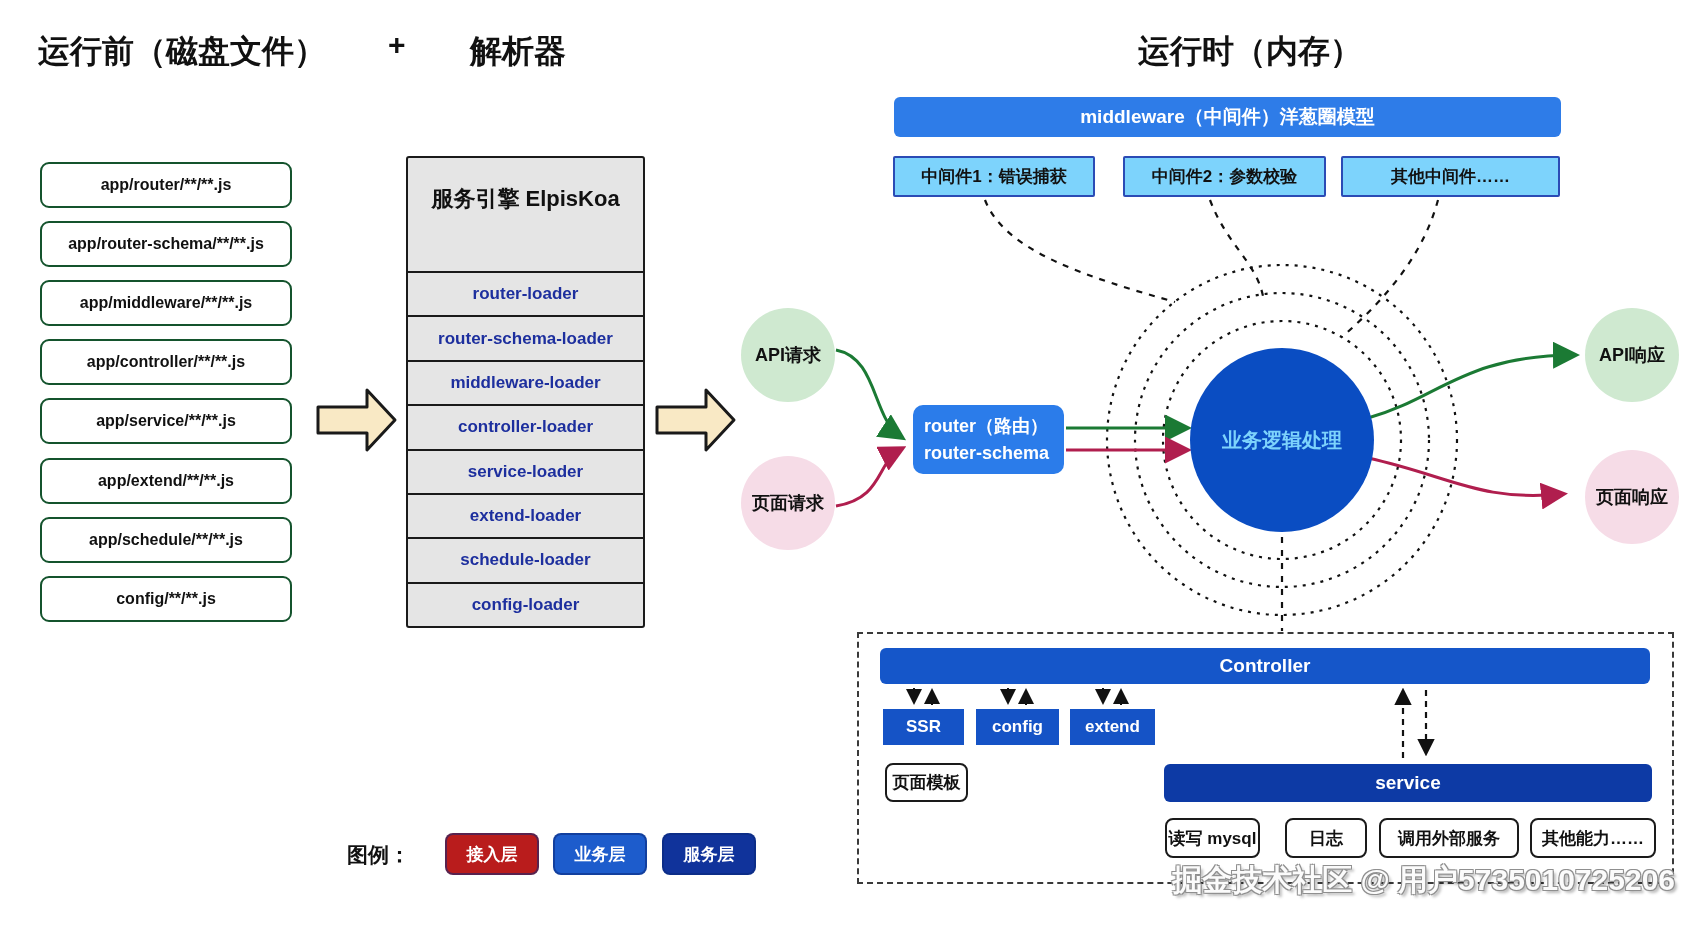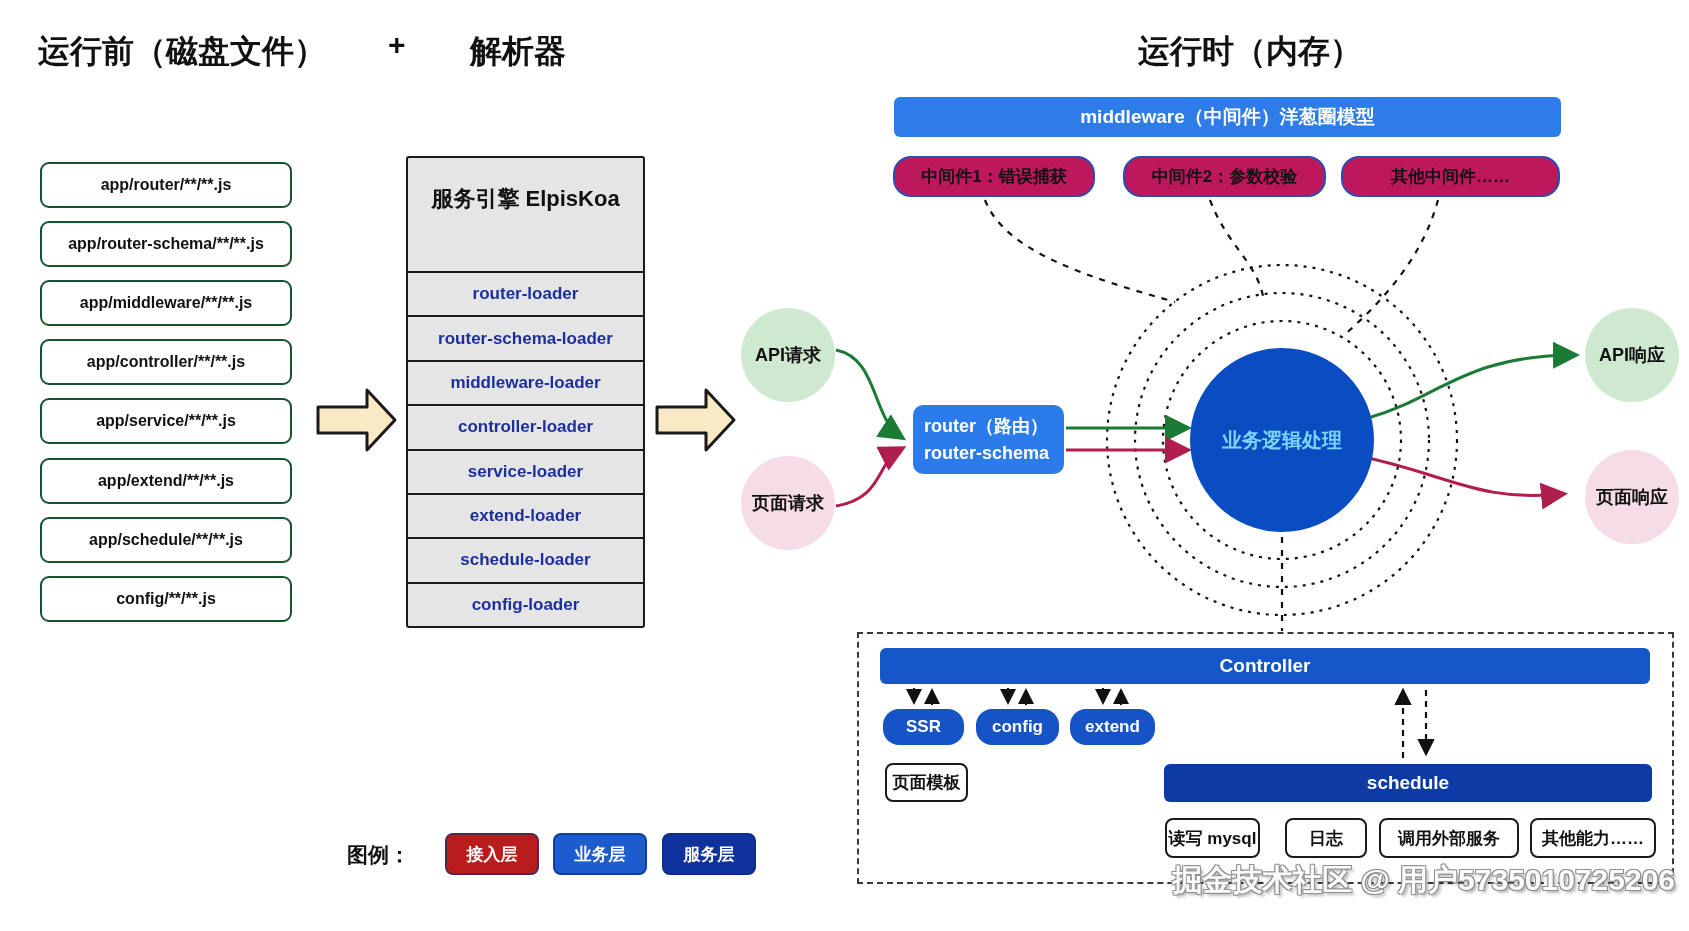--- a/index.html
+++ b/index.html
@@ -20,21 +20,21 @@
   }
   .engine-title{height:113px;display:flex;align-items:flex-start;justify-content:center;
     padding-top:26px;font-size:22px;font-weight:bold;box-sizing:border-box;}
   .loader-row{flex:1;border-top:2px solid #1a1a1a;display:flex;align-items:center;justify-content:center;
     font-size:17px;font-weight:bold;color:#1d2f9e;}
   .banner{
     position:absolute;left:894px;top:97px;width:667px;height:40px;background:#2e7ce8;border-radius:6px;
     display:flex;align-items:center;justify-content:center;color:#fff;font-size:19px;font-weight:bold;
   }
   .mwbox{
-    position:absolute;top:156px;height:41px;background:#be185d;border:2px solid #2b4bb5;border-radius:18px;
+    position:absolute;top:156px;height:41px;background:#7dd3fc;border:2px solid #2b4bb5;border-radius:2px;
     display:flex;align-items:center;justify-content:center;font-size:17px;font-weight:bold;box-sizing:border-box;white-space:nowrap;
   }
   .circle{
     position:absolute;width:94px;height:94px;border-radius:50%;
     display:flex;align-items:center;justify-content:center;font-size:18px;font-weight:bold;white-space:nowrap;
   }
   .c-green{background:#cfe9d0;}
   .c-pink{background:#f6dce7;}
   .routerbox{
     position:absolute;left:913px;top:405px;width:151px;height:69px;background:#2b7cea;border-radius:10px;
@@ -46,21 +46,21 @@
     color:#7dd3fc;font-size:20px;font-weight:bold;display:flex;align-items:center;justify-content:center;white-space:nowrap;
   }
   .runtimebox{position:absolute;left:857px;top:632px;width:817px;height:252px;border:2px dashed #3a3a3a;box-sizing:border-box;}
   .bar{
     position:absolute;color:#fff;font-weight:bold;display:flex;align-items:center;justify-content:center;
     border-radius:6px;white-space:nowrap;
   }
   .bar-controller{left:880px;top:648px;width:770px;height:36px;background:#1556c9;font-size:19px;}
   .bar-service{left:1164px;top:764px;width:488px;height:38px;background:#0d3aa5;font-size:19px;}
   .chip{
-    position:absolute;top:709px;height:36px;background:#1553c6;border-radius:16px;color:#fff;
+    position:absolute;top:709px;height:36px;background:#1553c6;border-radius:0;color:#fff;
     display:flex;align-items:center;justify-content:center;font-size:17px;font-weight:bold;
   }
   .whitebox{
     position:absolute;background:#fff;border:2px solid #1a1a1a;border-radius:8px;box-sizing:border-box;
     display:flex;align-items:center;justify-content:center;font-size:17px;font-weight:bold;white-space:nowrap;
   }
   .legend-label{position:absolute;left:347px;top:841px;font-size:21px;font-weight:bold;}
   .legend-chip{
     position:absolute;top:833px;width:94px;height:42px;border-radius:8px;color:#fff;border:2px solid rgba(10,40,120,.55);
     display:flex;align-items:center;justify-content:center;font-size:17px;font-weight:bold;box-sizing:border-box;
@@ -178,21 +178,21 @@
   </svg>
 
   <div class="core">业务逻辑处理</div>
 
   <div class="runtimebox"></div>
   <div class="bar bar-controller">Controller</div>
   <div class="chip" style="left:883px;width:81px;">SSR</div>
   <div class="chip" style="left:976px;width:83px;">config</div>
   <div class="chip" style="left:1070px;width:85px;">extend</div>
   <div class="whitebox" style="left:885px;top:763px;width:83px;height:39px;">页面模板</div>
-  <div class="bar bar-service">schedule</div>
+  <div class="bar bar-service">service</div>
   <div class="whitebox" style="left:1165px;top:818px;width:95px;height:40px;">读写 mysql</div>
   <div class="whitebox" style="left:1285px;top:818px;width:82px;height:40px;">日志</div>
   <div class="whitebox" style="left:1379px;top:818px;width:140px;height:40px;">调用外部服务</div>
   <div class="whitebox" style="left:1530px;top:818px;width:126px;height:40px;">其他能力……</div>
 
   <div class="legend-label">图例：</div>
   <div class="legend-chip" style="left: 445px; background: #b91c1c;">接入层</div>
   <div class="legend-chip" style="left: 553px; background: rgb(29, 92, 204);">业务层</div>
   <div class="legend-chip" style="left: 662px; background: rgb(16, 51, 155);">服务层</div>
 

